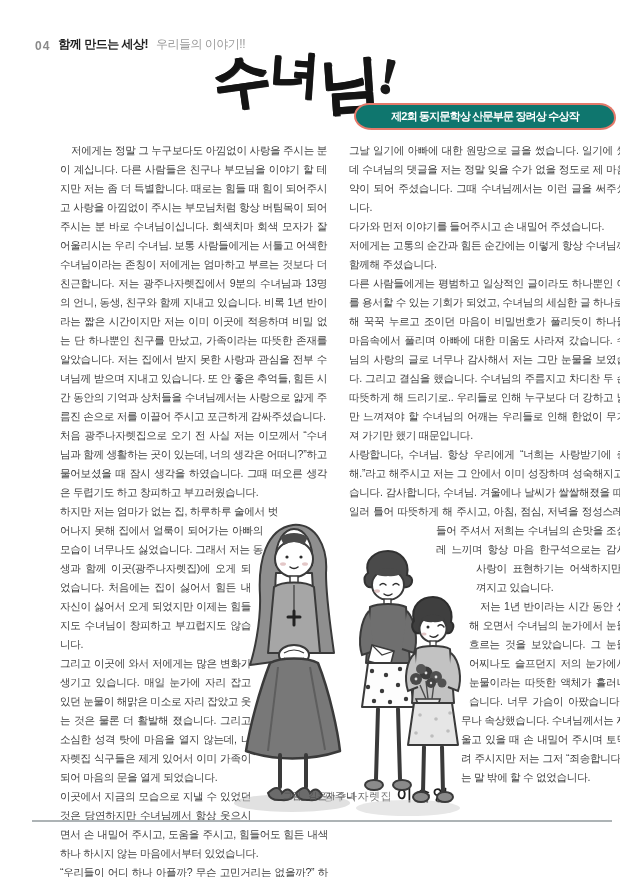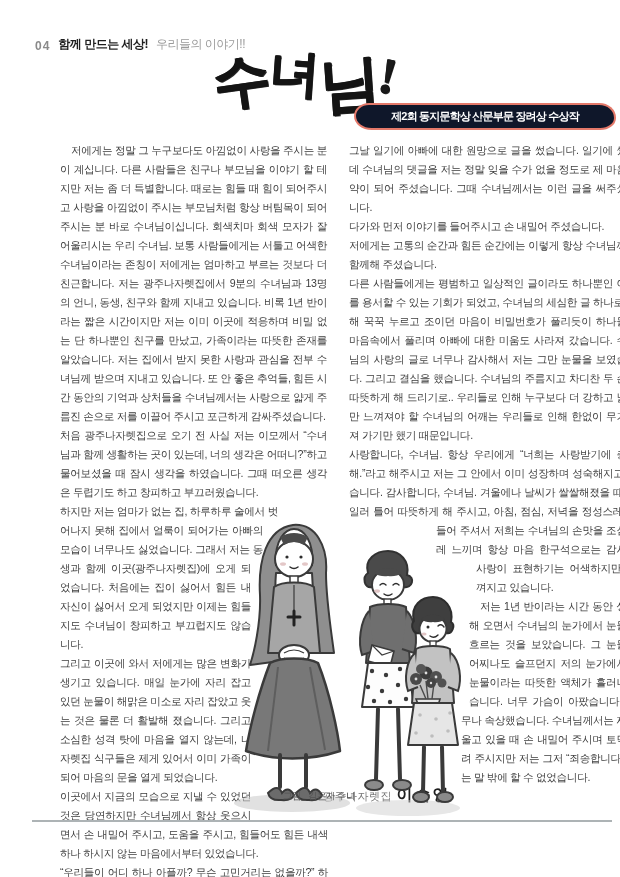--- a/index.html
+++ b/index.html
@@ -16,21 +16,21 @@
   
   .masthead{position:absolute;left:212px;top:44px;width:210px;height:100px;}
   .callig{display:inline-block;font-family:"Liberation Serif","DejaVu Serif",serif;font-weight:bold;color:#141414;
           text-shadow:1px 0 0 #141414,0 1px 0 #141414,1.5px 1.5px 0 #2a2a2a;line-height:1;}
   .c1{font-size:57px;transform:rotate(-8deg) translateY(6px);}
   .c2{font-size:50px;transform:rotate(4deg) translateY(-4px);}
   .c3{font-size:60px;transform:rotate(-4deg) translateY(10px);}
   .c4{font-size:50px;transform:rotate(12deg) translateY(-2px);color:#1a1a1a;}
   .award-badge{
     position:absolute;left:356px;top:105px;width:258px;height:23px;
-    background:#0f172a;border-radius:14px 16px 15px 17px / 12px 14px 11px 13px;
+    background:#0f766e;border-radius:14px 16px 15px 17px / 12px 14px 11px 13px;
     box-shadow:0 0 0 2px #e4796a;
     display:flex;align-items:center;justify-content:center;
     color:#ffffff;font-weight:bold;font-size:11px;letter-spacing:-0.8px;white-space:nowrap;
   }
   
   .col{position:absolute;top:141px;font-size:10.6px;line-height:19px;text-align:justify;
        word-break:break-all;letter-spacing:-0.3px;color:#3c3c3c;margin-left:25px;}
   .col p{margin:0;}
   .col-left{left:35px;width:268px;height:684px;}
   .col-right{left:323px;width:289px;height:684px;}

